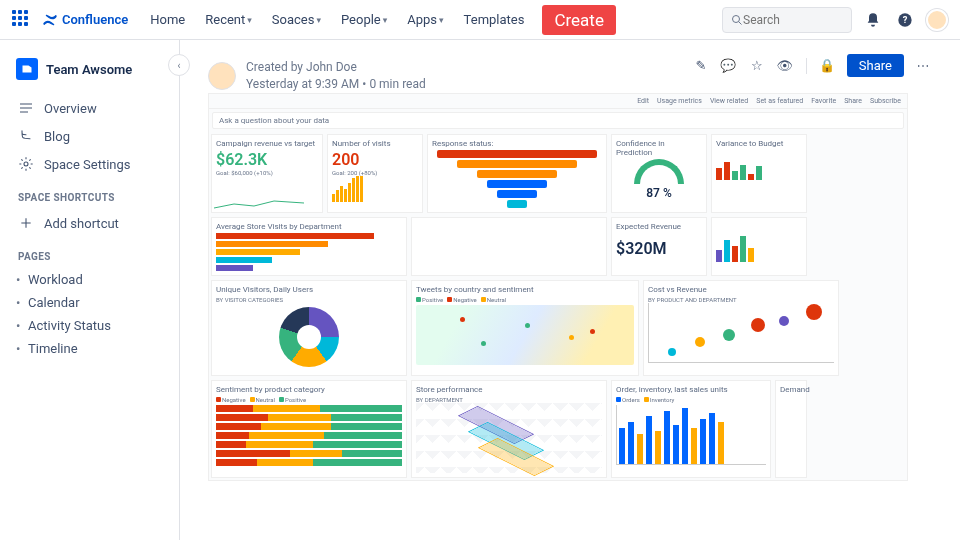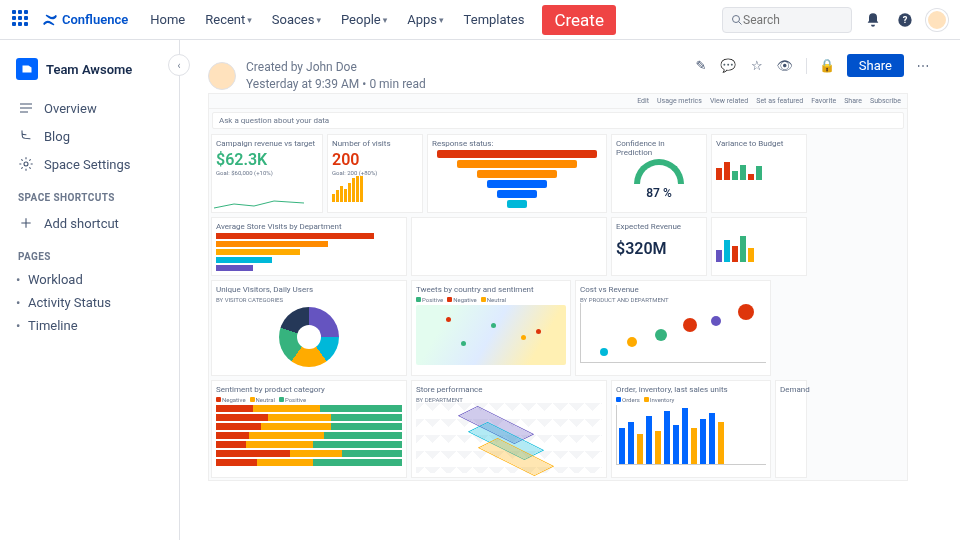--- a/index.html
+++ b/index.html
@@ -169,20 +169,21 @@
       </div>
     <div class="sb-heading">SPACE SHORTCUTS</div>
     <div class="sb-item">
         <svg viewBox="0 0 24 24">
           <path d="M12 5v14M5 12h14"></path>
         </svg>
         <span>Add shortcut</span>
       </div>
     <div class="sb-heading">PAGES</div>
     <div class="page-item">Workload</div>
+    <div class="page-item">Calendar</div>
     <div class="page-item">Activity Status</div>
     <div class="page-item">Timeline</div>
   </div>
 
   <div class="main">
     <div class="page-actions">
       <div class="ic">✎</div>
       <div class="ic">💬</div>
       <div class="ic">☆</div>
       <div class="ic">👁</div>
@@ -300,21 +301,21 @@
             </div>
         </div>
       </div>
 
       <div class="row">
         <div class="cell" style="width:196px">
           <div class="cell-title">Unique Visitors, Daily Users</div>
           <div style="font-size:6px">BY VISITOR CATEGORIES</div>
           <div class="donut"></div>
         </div>
-        <div class="cell" style="width:160px">
+        <div class="cell" style="width:228px">
           <div class="cell-title">Tweets by country and sentiment</div>
           <div class="legend">
               <span><i style="background:#36b37e"></i>Positive</span>
               <span><i style="background:#de350b"></i>Negative</span>
               <span><i style="background:#ffab00"></i>Neutral</span>
             </div>
           <div class="map">
               <div class="dot" style="background:#de350b;top:20%;left:20%"></div>
               <div class="dot" style="background:#36b37e;top:30%;left:50%"></div>
               <div class="dot" style="background:#ffab00;top:50%;left:70%"></div>

